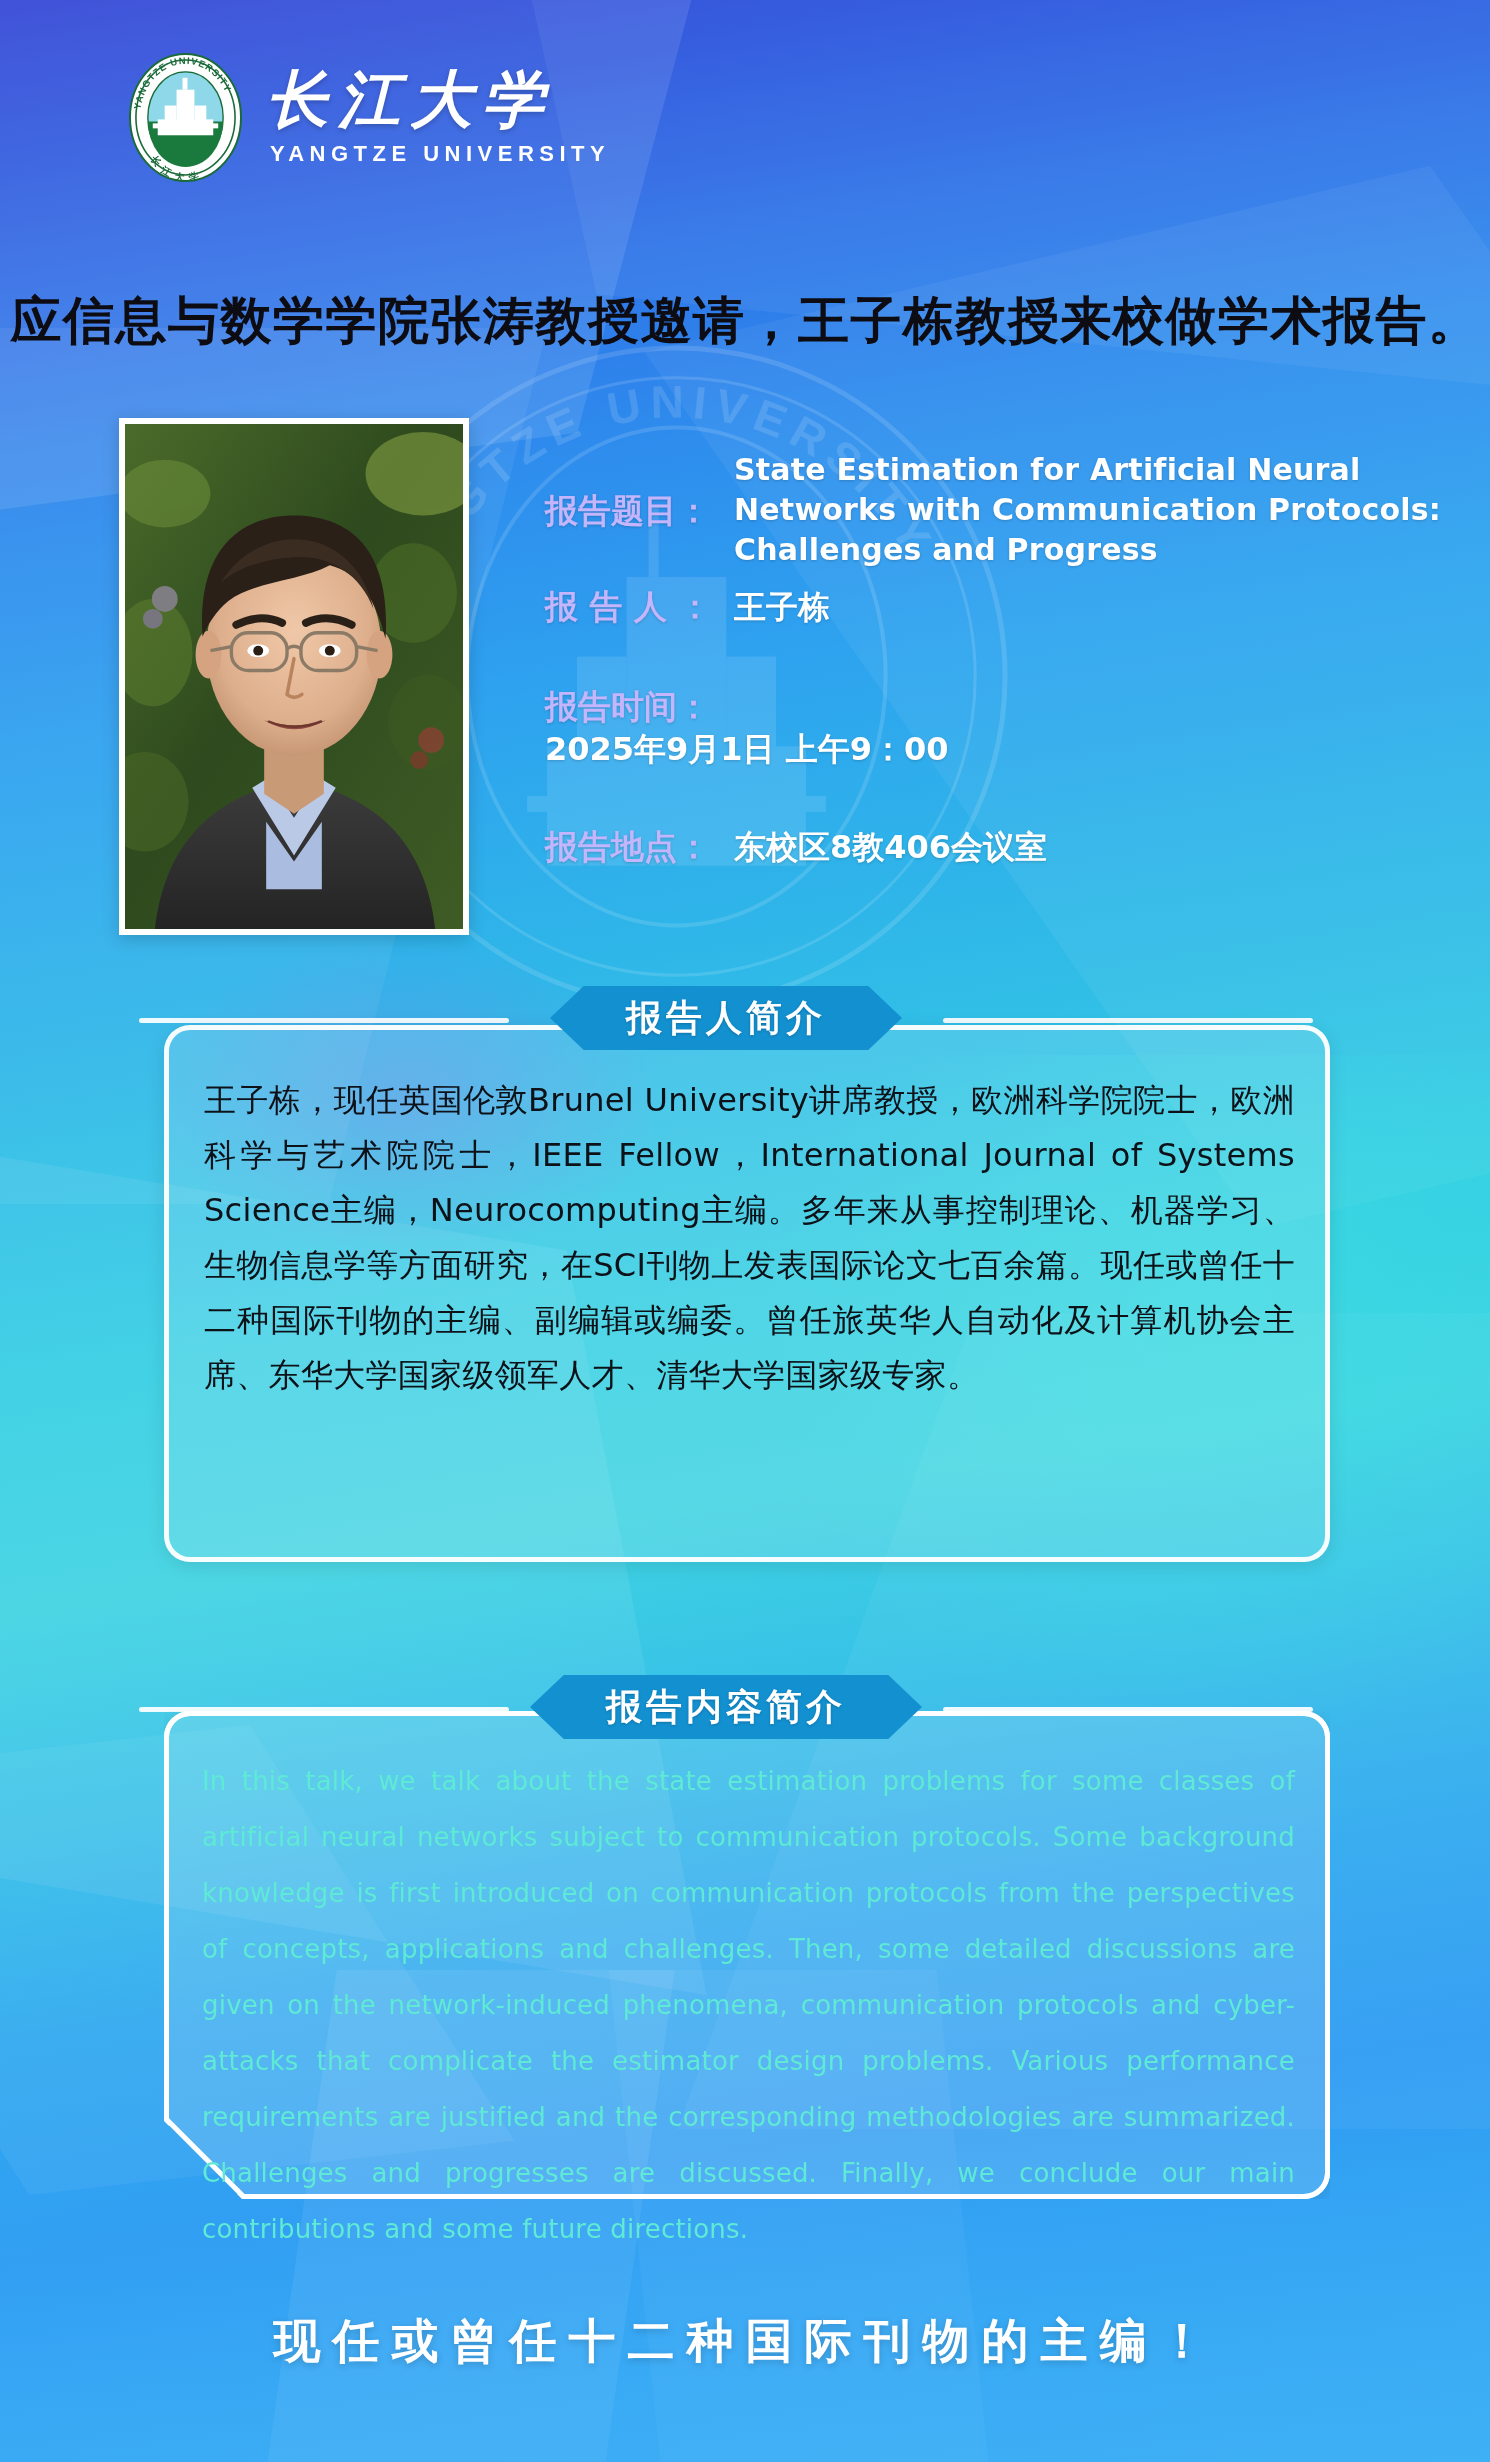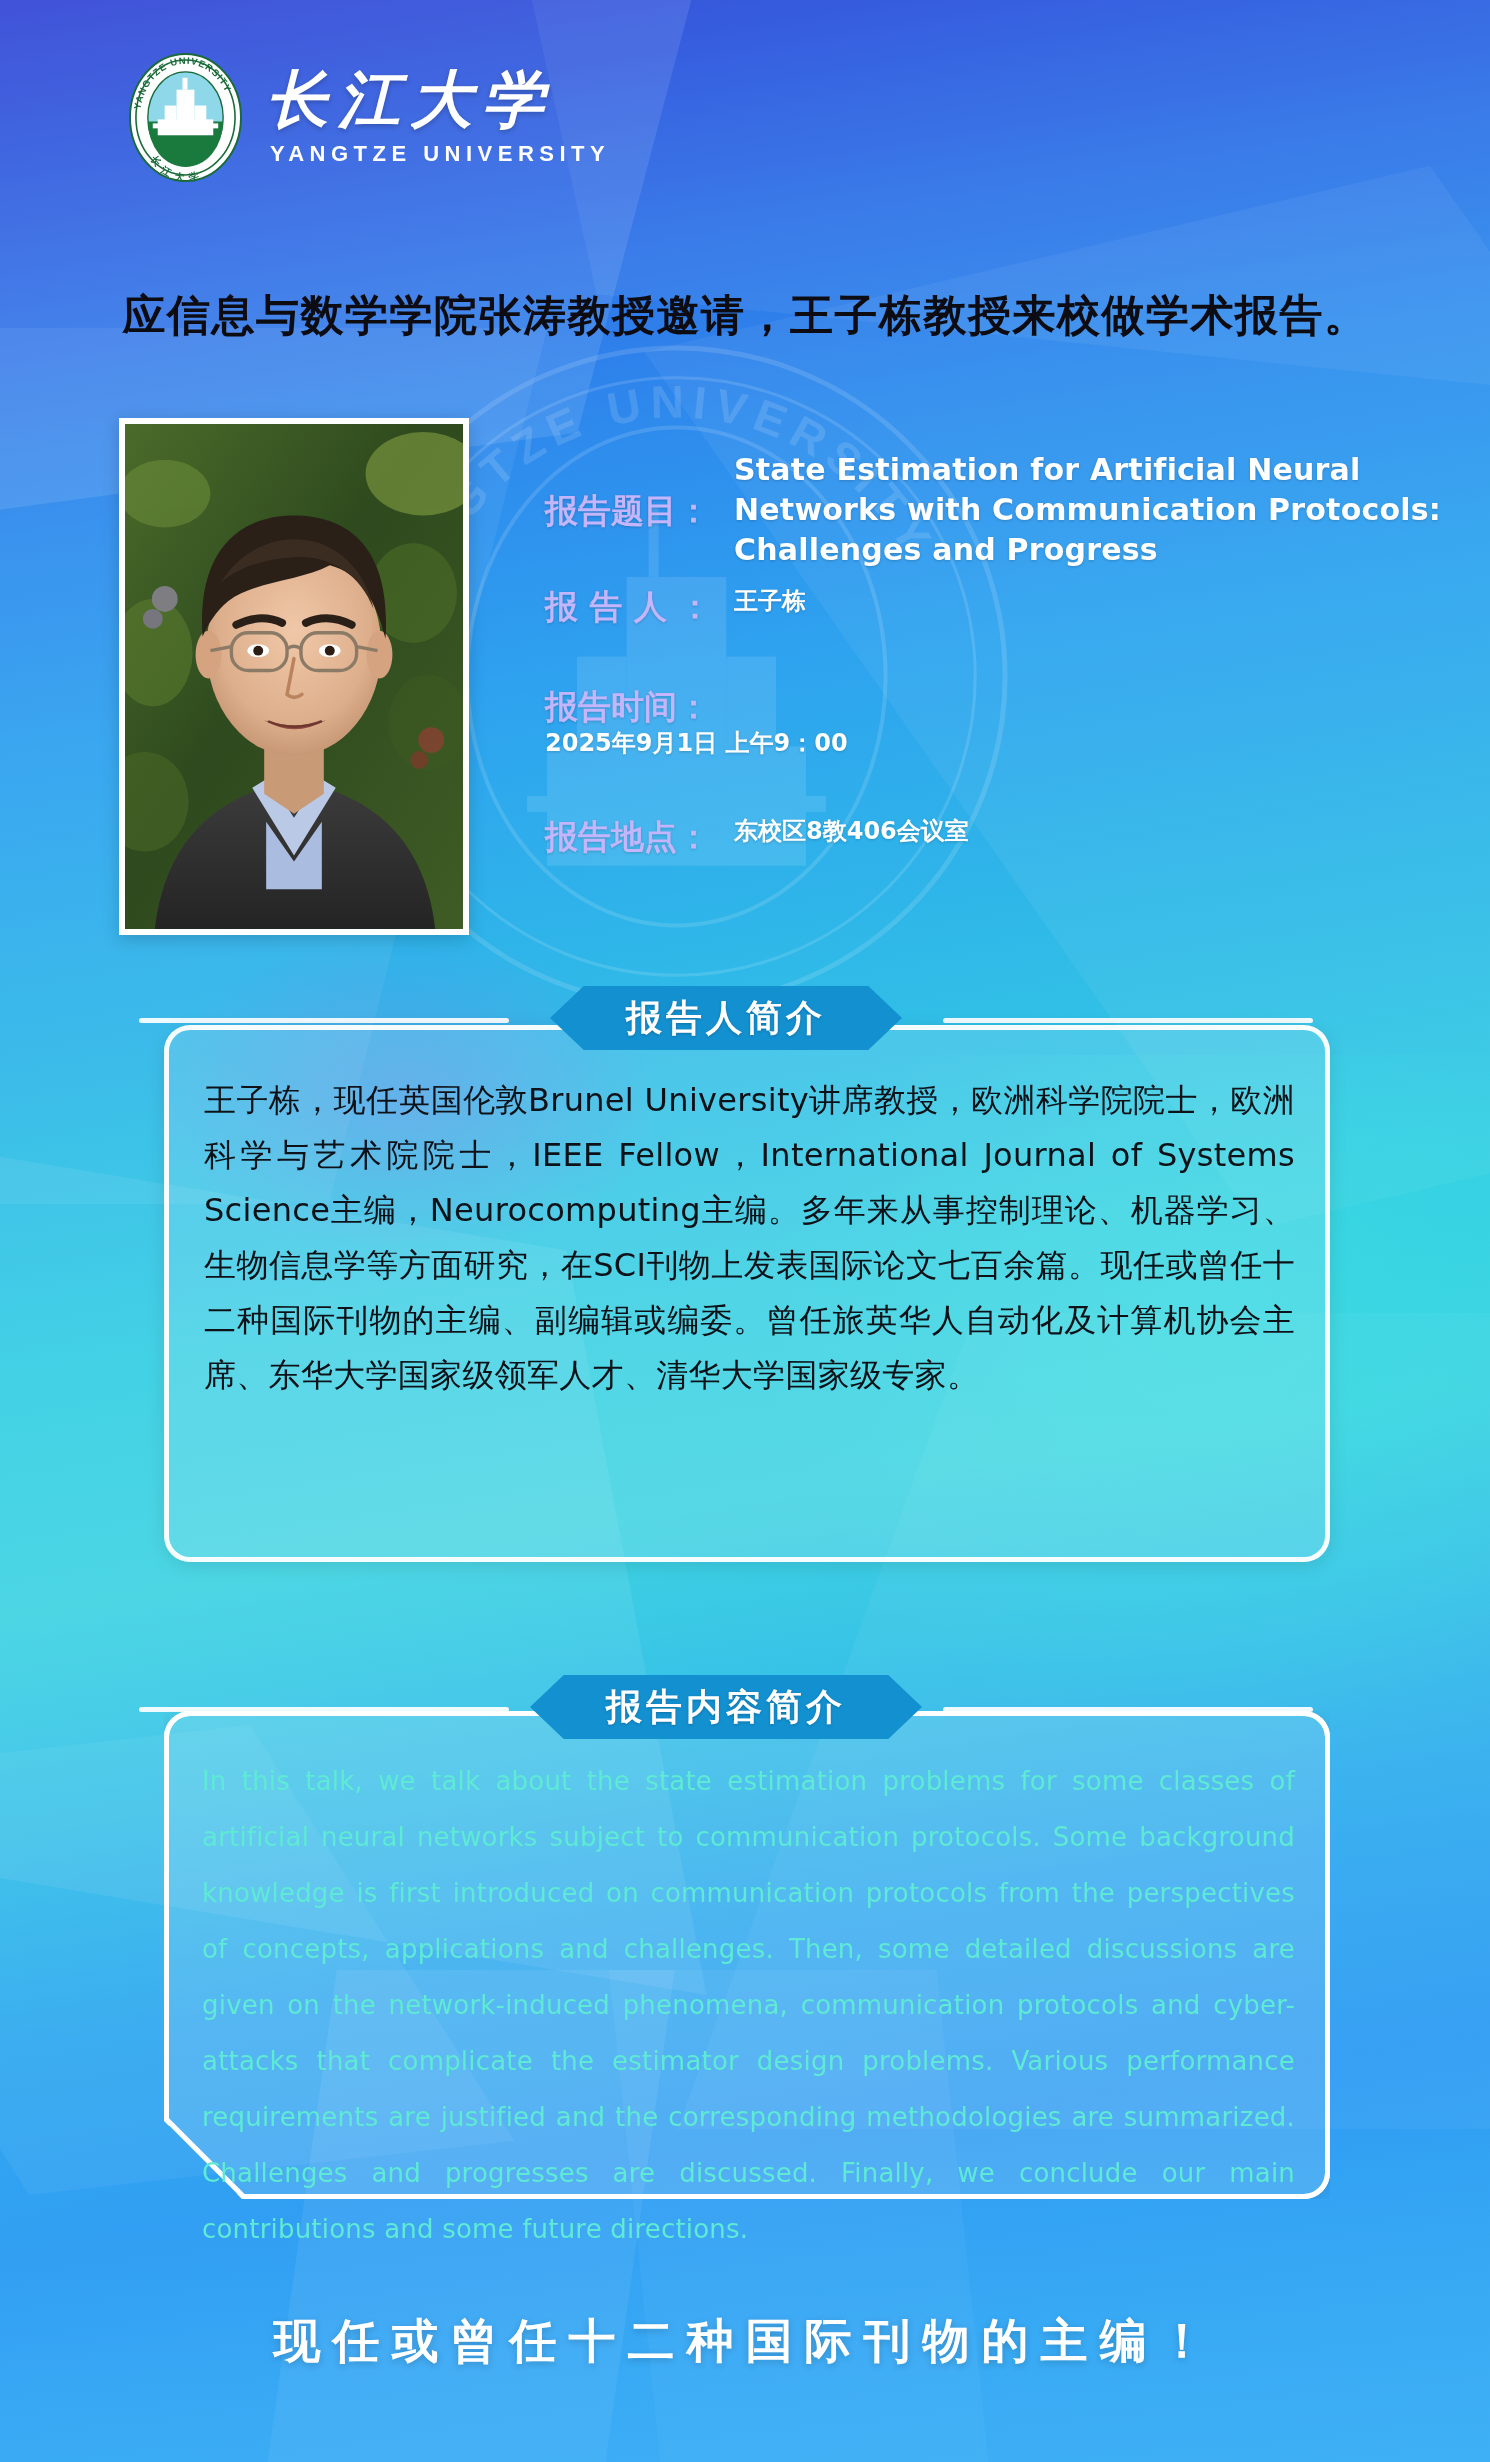--- a/index.html
+++ b/index.html
@@ -95,21 +95,21 @@
   }
   .en-name {
     font-size:22px; font-weight:700; color:#ffffff;
     letter-spacing:5.5px; margin-top:7px; margin-left:4px;
   }
 
   
   .headline {
     position:absolute; left:0; top:287px; width:1491px;
     text-align:center;
-    font-size:43px; font-weight:700; color:#0c0c12;
+    font-size:51px; font-weight:700; color:#0c0c12;
     letter-spacing:1.5px;
     font-family:"DejaVu Sans","Liberation Sans",sans-serif;
   }
 
   
   .portrait {
     position:absolute; left:119px; top:418px;
     width:350px; height:517px;
     border:6px solid #ffffff;
     overflow:hidden;
@@ -127,21 +127,21 @@
   .info-row:last-child { margin-bottom:16px; }
   .lbl {
     flex:0 0 auto; width:189px;
     font-size:33px; font-weight:700; color:#c4b5fd;
     font-family:"DejaVu Sans","Liberation Sans",sans-serif;
     text-shadow:0 1px 3px rgba(0,0,0,0.18);
     line-height:1.28;
   }
   .val {
     flex:1 1 auto;
-    font-size:24px; font-weight:700; color:#ffffff;
+    font-size:32px; font-weight:700; color:#ffffff;
     line-height:1.32;
     font-family:"DejaVu Sans","Liberation Sans",sans-serif;
     text-shadow:0 1px 3px rgba(0,0,0,0.18);
   }
   .val.title-val { font-size:30px; line-height:1.33; letter-spacing:0.2px; }
   .row-title { margin-bottom:16px; }
   .row-title .lbl { padding-top:40px; }
   .row-speaker { margin-bottom:58px; }
   .row-time { margin-bottom:56px;flex-direction:column; }
 

